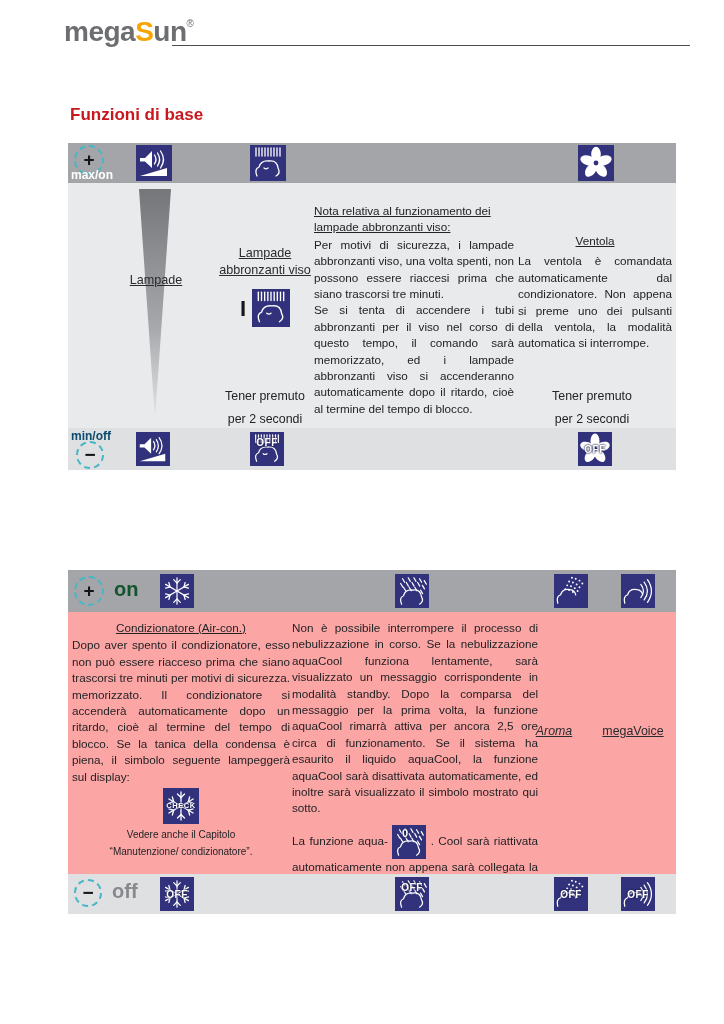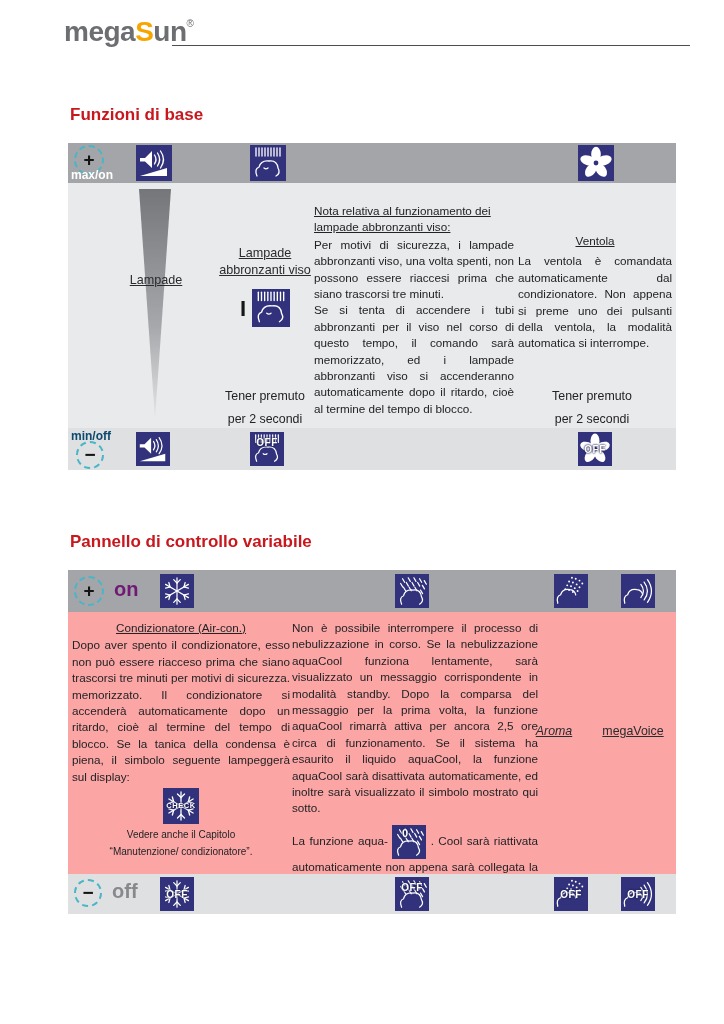--- a/index.html
+++ b/index.html
@@ -207,28 +207,27 @@
             <ellipse cx="18" cy="9.5" rx="4.8" ry="7.8" fill="#fff" transform="rotate(144 18 18)"></ellipse>
             <ellipse cx="18" cy="9.5" rx="4.8" ry="7.8" fill="#fff" transform="rotate(216 18 18)"></ellipse>
             <ellipse cx="18" cy="9.5" rx="4.8" ry="7.8" fill="#fff" transform="rotate(288 18 18)"></ellipse>
             <circle cx="18" cy="18" r="2.4" fill="#32327c"></circle>
           </svg>
           <span class="badge">OFF</span>
         </span>
     </div>
   </div>
 
-  <h2 class="sec-title" style="top:532px;">Pannello di controllo variabile</h2>
 
   <div class="panel" style="top:570px;">
     <div class="bar" style="height:42px;">
       <div class="dcircle" style="left:6px;top:6px;width:30px;height:30px;">
           <span>+</span>
         </div>
-      <span class="onoff" style="left:46px;top:8px;color:#701a75;">on</span>
+      <span class="onoff" style="left:46px;top:8px;color:#14532d;">on</span>
       <span class="tile" style="left:92px;top:4px;">
           <svg viewBox="0 0 36 36" xmlns="http://www.w3.org/2000/svg">
             <g transform="rotate(0 18 18)">
               <line class="s" stroke-width="1.8" x1="18" y1="18" x2="18" y2="4"></line>
               <line class="s" x1="18" y1="9.5" x2="14.5" y2="6"></line>
               <line class="s" x1="18" y1="9.5" x2="21.5" y2="6"></line>
             </g>
             <g transform="rotate(60 18 18)">
               <line class="s" stroke-width="1.8" x1="18" y1="18" x2="18" y2="4"></line>
               <line class="s" x1="18" y1="9.5" x2="14.5" y2="6"></line>

